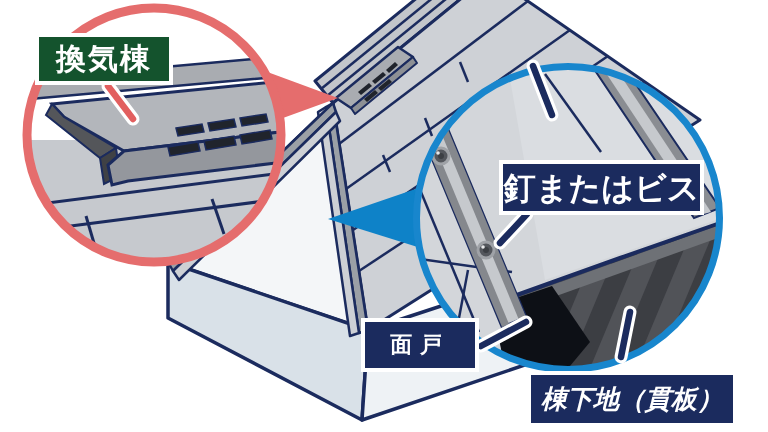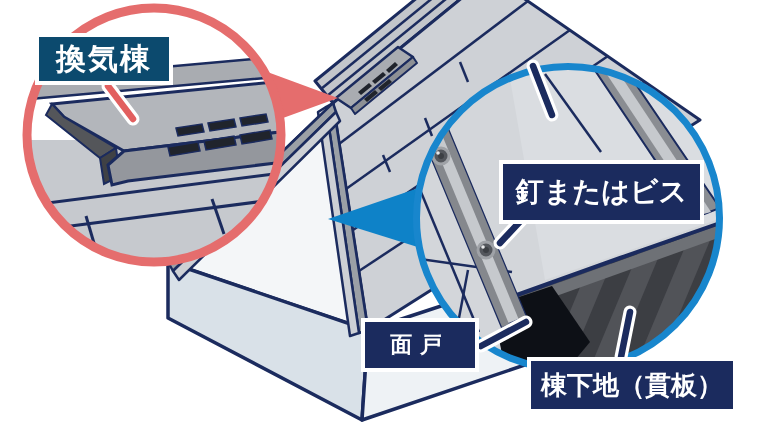--- a/index.html
+++ b/index.html
@@ -2,26 +2,26 @@
 <html><head>
 <meta charset="utf-8">
 <style>
   html,body{margin:0;padding:0;background:#ffffff;}
   #stage{position:relative;width:768px;height:432px;background:#ffffff;overflow:hidden;
          font-family:"Liberation Sans","DejaVu Sans",sans-serif;}
   #art{position:absolute;left:0;top:0;}
   .callout{position:absolute;box-sizing:border-box;display:flex;align-items:center;justify-content:center;
            border:4px solid #ffffff;color:#ffffff;font-weight:bold;line-height:1;white-space:nowrap;}
   .navy-box{background:#1b2b5e;}
-  .red-box{background:#0c4a6e;}
+  .red-box{background:#14532d;}
   #lbl-vent{left:35px;top:33px;width:138px;height:52px;font-size:30px;letter-spacing:2px;}
   #lbl-ridge-metal{left:411px;top:15px;width:251px;height:53px;font-size:27px;}
-  #lbl-nail{left:499px;top:160px;width:205px;height:64px;font-size:28px;}
+  #lbl-nail{left:499px;top:160px;width:205px;height:55px;font-size:32px;}
   #lbl-mendo{left:361px;top:318px;width:118px;height:54px;font-size:22px;letter-spacing:.35em;margin-right:-.35em;}
-  #lbl-base{left:527px;top:357px;width:210px;height:56px;font-size:26px;}
+  #lbl-base{left:527px;top:371px;width:210px;height:56px;font-size:26px;font-style:italic;}
 </style>
 </head>
 <body>
 
 <div id="stage">
 
 <svg id="art" width="768" height="432" viewBox="0 0 768 432">
   <defs>
     <clipPath id="redClip">
           <circle cx="154" cy="135" r="124"></circle>

